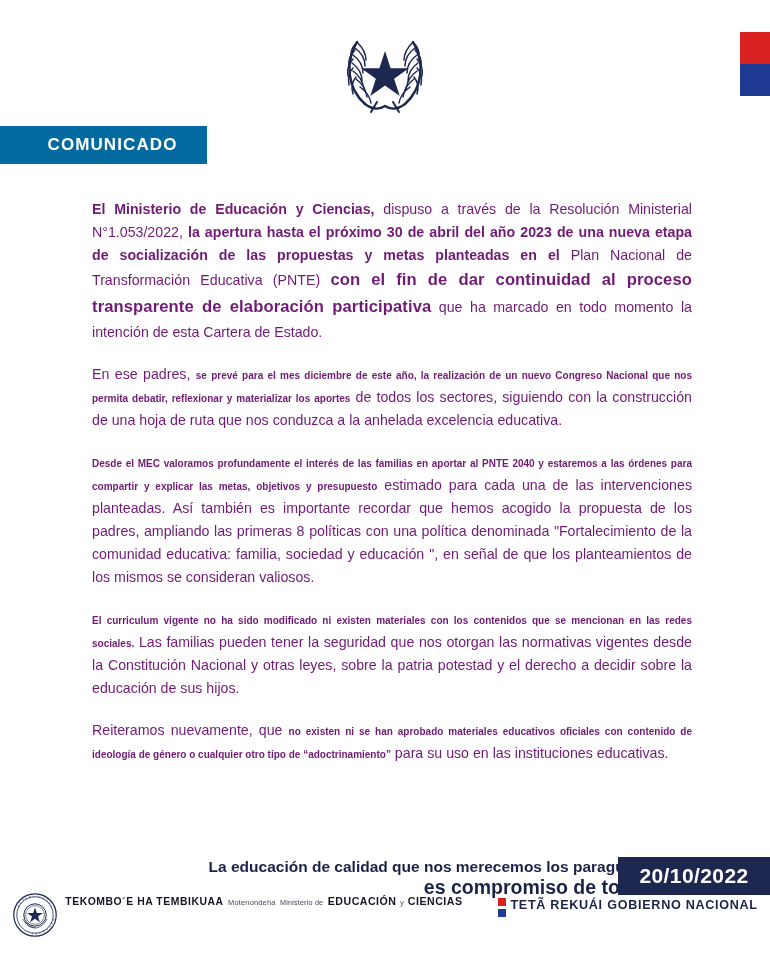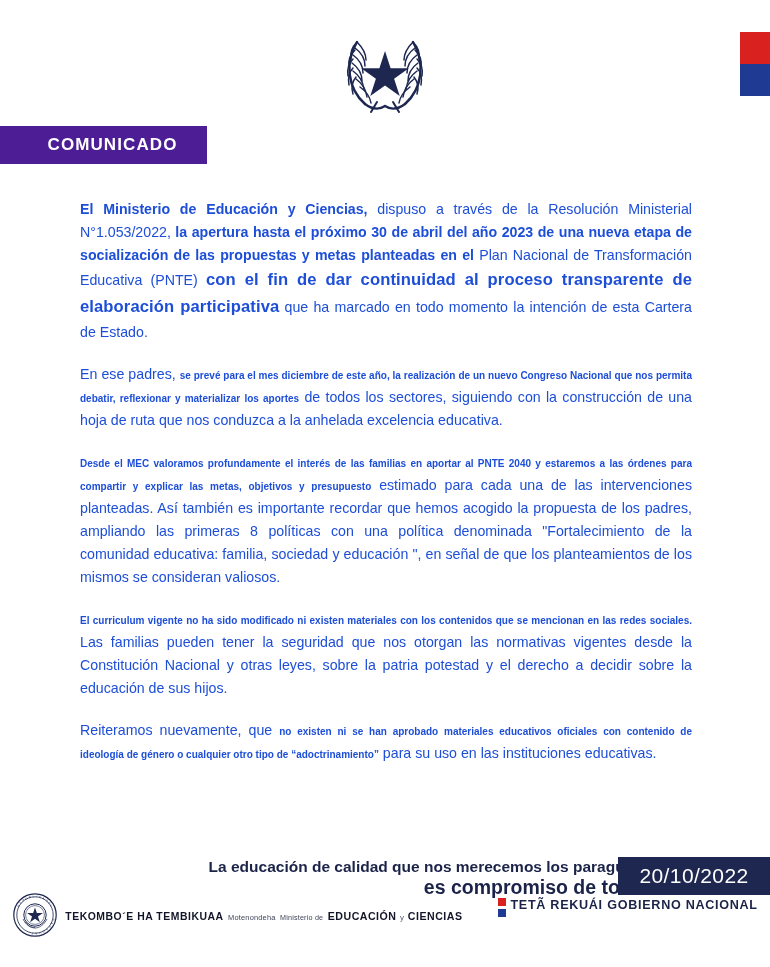--- a/index.html
+++ b/index.html
@@ -62,25 +62,25 @@
   }
 
   
   .content {
     position: absolute;
     left: 80px;
     top: 198px;
     width: 612px;
   }
   .para {
-    margin: 0 0 19px 0;
+    margin: 0 0 19px 12px;
     font-size: 14.2px;
     line-height: 1.62;
     text-align: justify;
-    color: #1d4ed8;
+    color: #701a75;
   }
   .para .xl {
     font-size: 16.6px;
     font-weight: bold;
     letter-spacing: 0.1px;
   }
   .para .lg {
     font-size: 10px;
     font-weight: bold;
   }
@@ -116,39 +116,39 @@
     min-width: 152px;
     display: flex;
     align-items: center;
     justify-content: center;
     box-sizing: border-box;
     padding: 0 16px;
   }
   .date-badge span {
     color: #ffffff;
     font-size: 21px;
-    font-weight: normal;
+    font-weight: bold;
     letter-spacing: 0.4px;
   }
 
   
   .footer {
     position: absolute;
     left: 0;
     right: 0;
     top: 892px;
     display: flex;
     justify-content: center;
     align-items: flex-start;
     gap: 36px;
   }
 
   .mec-logo {
     display: flex;
-    align-items: center;
+    align-items: flex-start;
     gap: 7px;
   }
   .mec-seal svg { display: block; }
   .mec-text { line-height: 1; }
   .mec-t1 {
     font-size: 10.4px;
     font-weight: bold;
     letter-spacing: 0.55px;
     color: #111528;
     white-space: nowrap;
@@ -256,21 +256,21 @@
     <path d="M52 25 L57.6 42.2 L75.8 42.2 L61.1 52.8 L66.7 70 L52 59.4 L37.3 70 L42.9 52.8 L28.2 42.2 L46.4 42.2 Z" fill="#1d2750"></path>
   </svg>
 </div>
 
 <div class="flag-bars">
   <span class="sw" id="sw-red" style="background: rgb(217, 33, 31);"></span>
   <span class="gap"></span>
   <span class="sw" id="sw-blue" style="background: rgb(31, 58, 147);"></span>
 </div>
 
-<div class="banner" id="banner" style="background: #4c1d95;">
+<div class="banner" id="banner" style="background: #0369a1;">
   <span class="banner-label">COMUNICADO</span>
 </div>
 
 <div class="content" id="content">
     <p class="para"><span style="font-weight: bold;">El Ministerio de Educación y Ciencias, </span><span>dispuso a través de la Resolución Ministerial N°1.053/2022, </span><span style="font-weight: bold;">la apertura hasta el próximo 30 de abril del año 2023 de una nueva etapa de socialización de las propuestas y metas planteadas en el </span><span> Plan Nacional de Transformación Educativa (PNTE) </span><span class="xl">con el fin de dar continuidad al proceso transparente de elaboración participativa</span><span> que ha marcado en todo momento la intención de esta Cartera de Estado.</span></p>
     <p class="para"><span>En ese padres, </span><span class="lg">se prevé para el mes diciembre de este año, la realización de un nuevo Congreso Nacional que nos permita debatir, reflexionar y materializar los aportes</span><span> de todos los sectores, siguiendo con la construcción de una hoja de ruta que nos conduzca a la anhelada excelencia educativa.</span></p>
     <p class="para"><span class="lg">Desde el MEC valoramos profundamente el interés de las familias en aportar al PNTE 2040 y estaremos a las órdenes para compartir y explicar las metas, objetivos y presupuesto</span><span> estimado para cada una de las intervenciones planteadas. Así también es importante recordar que hemos acogido la propuesta de los padres,  ampliando las primeras 8 políticas con una política denominada "Fortalecimiento de la comunidad educativa: familia, sociedad y educación ", en señal de que los planteamientos de los mismos se consideran valiosos.</span></p>
     <p class="para"><span class="lg">El curriculum vigente no ha sido modificado ni existen materiales con los contenidos que se mencionan en las redes sociales.</span><span> Las familias pueden tener la seguridad que nos otorgan las normativas vigentes  desde la Constitución Nacional y otras leyes, sobre la patria potestad y el derecho a decidir sobre la educación de sus hijos.</span></p>
     <p class="para"><span>Reiteramos nuevamente, que </span><span class="lg">no existen ni se han aprobado materiales educativos oficiales con contenido de ideología de género o cualquier otro tipo de “adoctrinamiento”</span><span> para su uso en las instituciones educativas.</span></p>
   </div>

